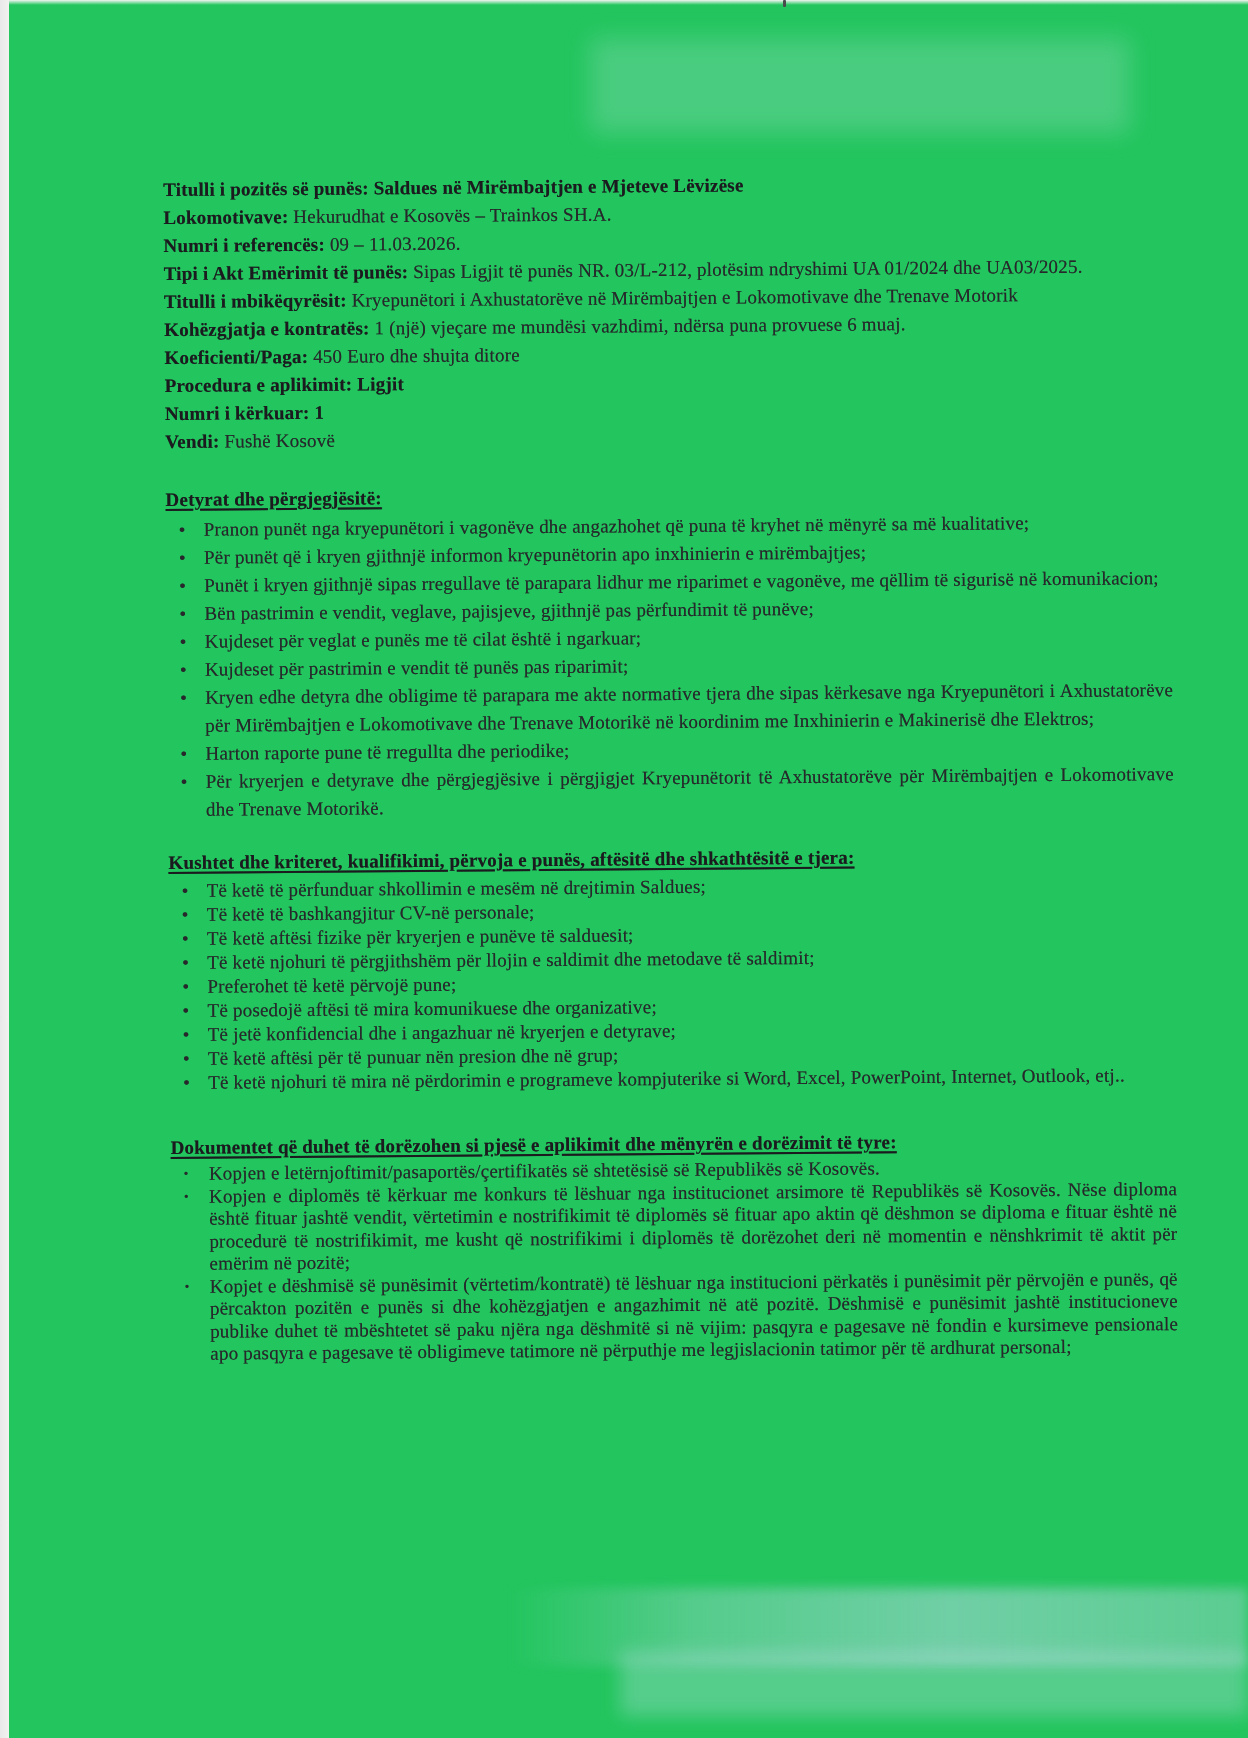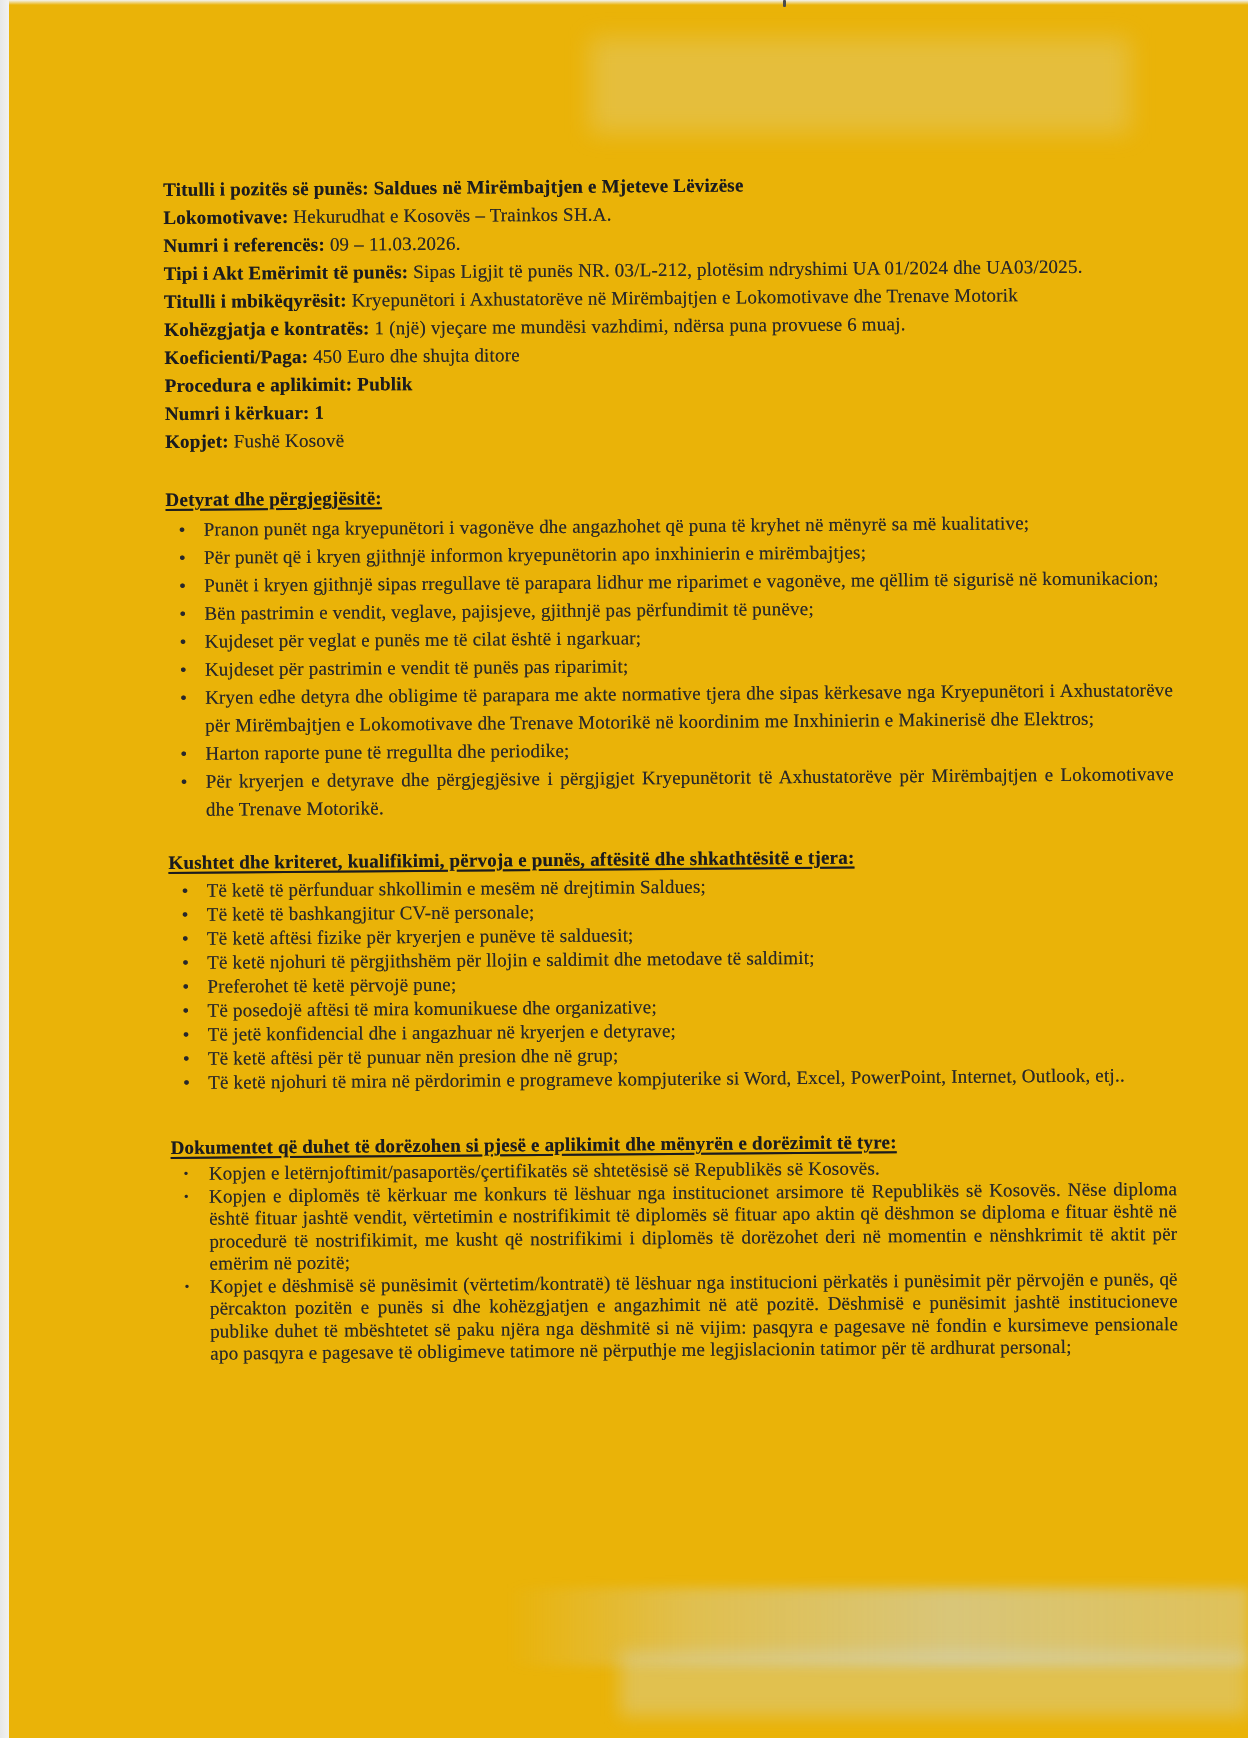--- a/index.html
+++ b/index.html
@@ -3,21 +3,21 @@
 <meta charset="utf-8">
 <style>
   html,body{margin:0;padding:0;}
   body{
     width:1248px;height:1738px;
     background:#fdfdfe;
     position:relative;
     overflow:hidden;
     font-family:"Liberation Serif", serif;
   }
-  .scan-page{position:absolute;inset:0;background:#eab308;}
+  .scan-page{position:absolute;inset:0;background:#22c55e;}
   .edge-left{
     position:absolute;left:0;top:0;width:9px;height:100%;
     background:linear-gradient(90deg,#e7e8e7,#f2f2f1);
   }
   .edge-top{
     position:absolute;left:9px;top:0;width:1239px;height:5px;
     background:linear-gradient(180deg,#f3f4f3,rgba(250,250,250,0));
   }
   .tick-mark{
     position:absolute;left:783px;top:0;width:3px;height:7px;
@@ -93,23 +93,23 @@
 
   <div class="content">
     <div id="header-block">
         <div class="hline"><span class="lbl">Titulli i pozitës së punës:</span> <span class="lbl">Saldues në Mirëmbajtjen e Mjeteve Lëvizëse</span></div>
         <div class="hline"><span class="lbl">Lokomotivave:</span> <span>Hekurudhat e Kosovës – Trainkos SH.A.</span></div>
         <div class="hline"><span class="lbl">Numri i referencës:</span> <span>09 – 11.03.2026.</span></div>
         <div class="hline"><span class="lbl">Tipi i Akt Emërimit të punës:</span> <span>Sipas Ligjit të punës NR. 03/L-212, plotësim ndryshimi UA 01/2024 dhe UA03/2025.</span></div>
         <div class="hline"><span class="lbl">Titulli i mbikëqyrësit:</span> <span>Kryepunëtori i Axhustatorëve në Mirëmbajtjen e Lokomotivave dhe Trenave Motorik</span></div>
         <div class="hline"><span class="lbl">Kohëzgjatja e kontratës:</span> <span>1 (një) vjeçare me mundësi vazhdimi, ndërsa puna provuese 6 muaj.</span></div>
         <div class="hline"><span class="lbl">Koeficienti/Paga:</span> <span>450 Euro dhe shujta ditore</span></div>
-        <div class="hline"><span class="lbl">Procedura e aplikimit:</span> <span class="lbl">Publik</span></div>
+        <div class="hline"><span class="lbl">Procedura e aplikimit:</span> <span class="lbl">Ligjit</span></div>
         <div class="hline"><span class="lbl">Numri i kërkuar:</span> <span class="lbl">1</span></div>
-        <div class="hline"><span class="lbl">Kopjet:</span> <span>Fushë Kosovë</span></div>
+        <div class="hline"><span class="lbl">Vendi:</span> <span>Fushë Kosovë</span></div>
       </div>
     <div id="sections-block">
         <div class="sec sec1">
           <div class="sec-h">Detyrat dhe përgjegjësitë:</div>
           <ul class="blist">
             <li>Pranon punët nga kryepunëtori i vagonëve dhe angazhohet që puna të kryhet në mënyrë sa më kualitative;</li>
             <li>Për punët që i kryen gjithnjë informon kryepunëtorin apo inxhinierin e mirëmbajtjes;</li>
             <li>Punët i kryen gjithnjë sipas rregullave të parapara lidhur me riparimet e vagonëve, me qëllim të sigurisë në komunikacion;</li>
             <li>Bën pastrimin e vendit, veglave, pajisjeve, gjithnjë pas përfundimit të punëve;</li>
             <li>Kujdeset për veglat e punës me të cilat është i ngarkuar;</li>

